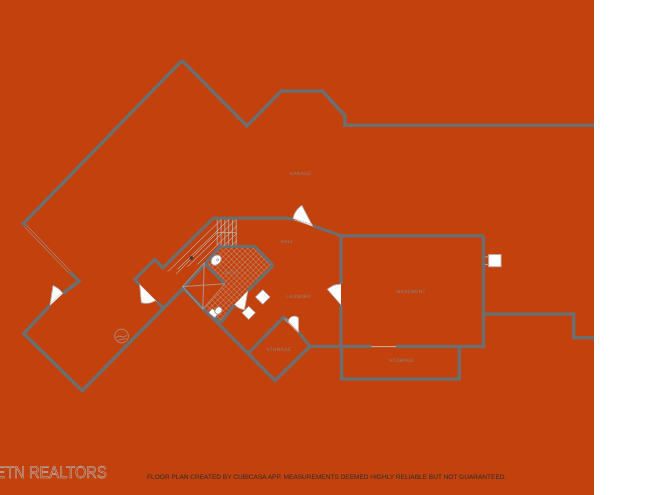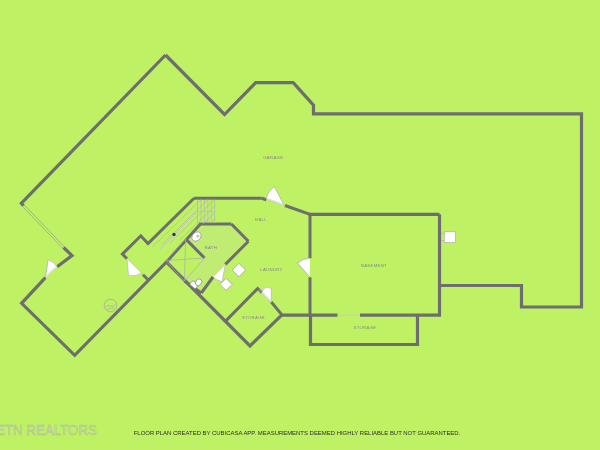--- a/index.html
+++ b/index.html
@@ -1,16 +1,16 @@
 <!DOCTYPE html>
 <html><head>
 <meta charset="utf-8">
 <style>
   html,body{margin:0;padding:0;background:#ffffff;}
-  .page{position:relative;width:600px;height:450px;background:#bef264;overflow:hidden;
+  .page{position:relative;width:540px;height:450px;background:#c2410c;overflow:hidden;
         font-family:"Liberation Sans", sans-serif;text-decoration:underline;}
 </style>
 </head>
 <body>
 <div class="page">
 <svg width="600" height="450" viewBox="0 0 600 450" xmlns="http://www.w3.org/2000/svg">
 <defs>
   <pattern id="tiles" patternUnits="userSpaceOnUse" width="3.5" height="3.5" patternTransform="rotate(45)">
     <path d="M0,0 H3.5 M0,0 V3.5" stroke="#cccccc" stroke-width="0.5" fill="none"></path>
   </pattern>

